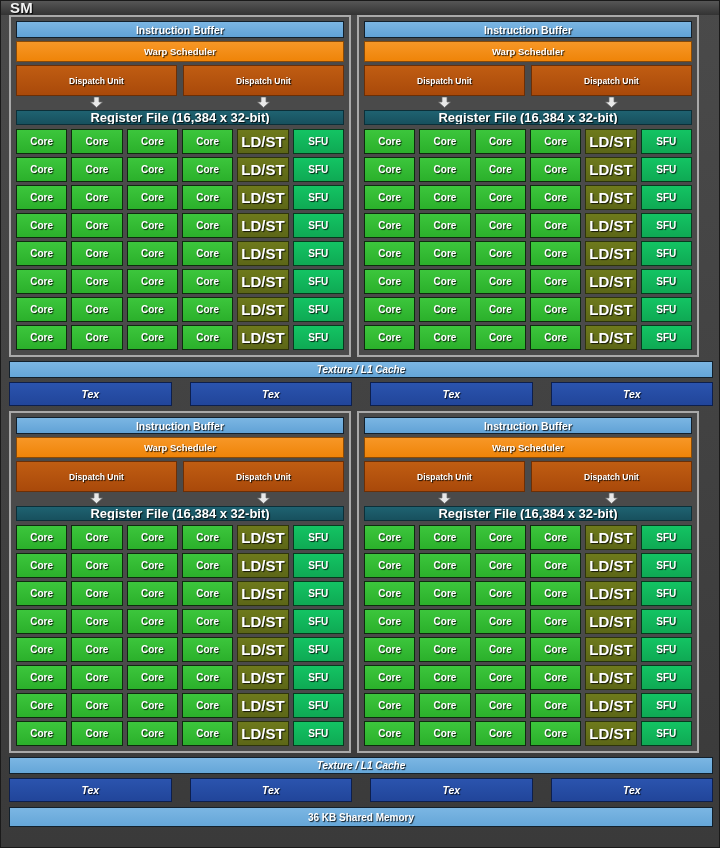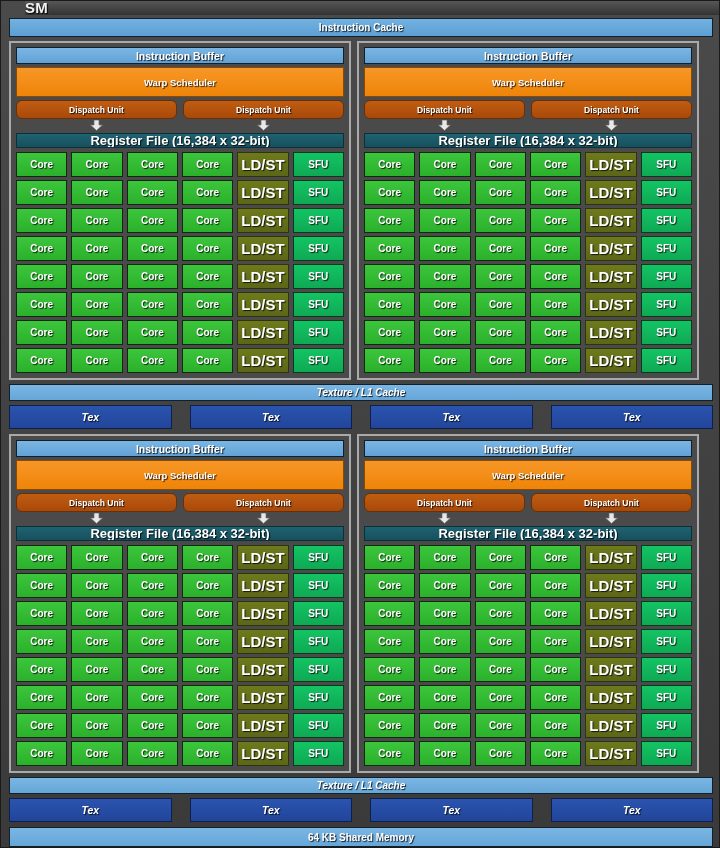--- a/index.html
+++ b/index.html
@@ -20,22 +20,21 @@
     border: 1px solid #1a1a1a;
     overflow: hidden;
   }
 
   
   .sm-titlebar {
     height: 14px;
     background: linear-gradient(180deg, #565656 0%, #333333 100%);
     display: flex;
     align-items: center;
-    padding-left: 0;
-    margin-left: 24px;
+    padding-left: 9px;
   }
   .sm-title {
     color: #f2f2f2;
     font-size: 15px;
     font-weight: bold;
     line-height: 14px;
     letter-spacing: 0.3px;
     text-shadow: 1px 1px 1px #000;
   }
 
@@ -73,40 +72,39 @@
     min-width: 0;
   }
 
   .instr-buffer {
     height: 17px;
     background: linear-gradient(180deg, #7bb6e3 0%, #61a2d6 100%);
     font-size: 10.5px;
     margin-bottom: 3px;
   }
   .warp-sched {
-    height: 30px;
+    height: 21px;
     background: linear-gradient(180deg, #f79727 0%, #ef8408 100%);
     font-size: 9.5px;
     border-color: #8a4a06;
     margin-bottom: 3px;
   }
 
   .dispatch-row {
     display: flex;
     gap: 6px;
     margin-bottom: 1px;
   }
   .dispatch-unit {
     flex: 1;
-    height: 19px;
+    height: 31px;
     background: linear-gradient(180deg, #c05d12 0%, #a9490a 100%);
     font-size: 8.5px;
     border-color: #6b2f06;
     min-width: 0;
-    border-radius: 6px;
   }
 
   .arrow-row {
     display: flex;
     gap: 6px;
     height: 11px;
     margin-bottom: 2px;
   }
   .arrow-cell {
     flex: 1;
@@ -200,21 +198,20 @@
 </style>
 </head>
 <body>
 
 <div id="sm-chip">
 
   <div class="sm-titlebar">
     <span class="sm-title">SM</span>
   </div>
 
-  <div class="bar instr-cache">Instruction Cache</div>
 
   <div class="quad-row">
     <div class="quadrant">
         <div class="bar instr-buffer">Instruction Buffer</div>
         <div class="bar warp-sched">Warp Scheduler</div>
         <div class="dispatch-row">
           <div class="bar dispatch-unit">Dispatch Unit</div>
           <div class="bar dispatch-unit">Dispatch Unit</div>
         </div>
         <div class="arrow-row">
@@ -592,15 +589,15 @@
   <div class="tex-section">
     <div class="bar tex-cache">Texture / L1 Cache</div>
     <div class="tex-row">
         <div class="tex-unit">Tex</div>
         <div class="tex-unit">Tex</div>
         <div class="tex-unit">Tex</div>
         <div class="tex-unit">Tex</div>
       </div>
   </div>
 
-  <div class="bar shared-mem">64 KB Shared Memory</div>
+  <div class="bar shared-mem">36 KB Shared Memory</div>
 
 </div>
 
 </body></html>

